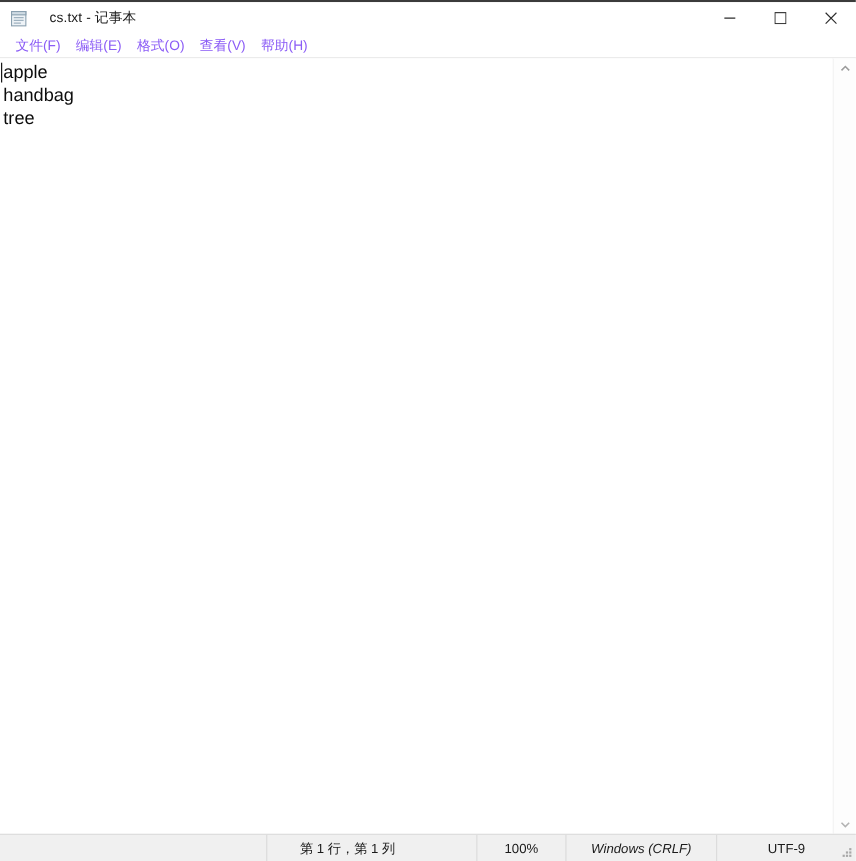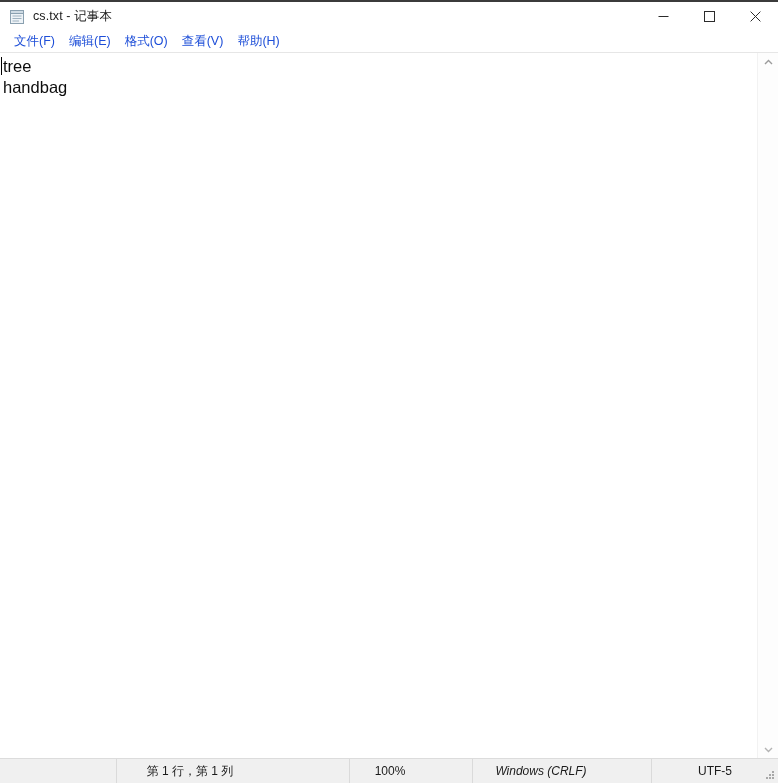--- a/index.html
+++ b/index.html
@@ -32,21 +32,21 @@
     height: 29px;
     background: #ffffff;
     display: flex;
     align-items: center;
     flex: none;
   }
   .title-left {
     display: flex;
     align-items: center;
     padding-left: 9px;
-    gap: 8px;
+    gap: 20px;
     height: 100%;
   }
   .app-icon {
     width: 16px;
     height: 16px;
     position: relative;
     flex: none;
   }
   .app-icon svg { display: block; }
   .title-text {
@@ -81,21 +81,21 @@
   .menubar {
     height: 21px;
     background: #ffffff;
     display: flex;
     align-items: center;
     padding-left: 7px;
     flex: none;
   }
   .menu-item {
     font-size: 12.5px;
-    color: #1d4ed8;
+    color: #8b5cf6;
     padding: 2px 7px 3px 7px;
     white-space: nowrap;
     cursor: default;
     line-height: 1;
   }
 
   
   .editor-wrap {
     position: relative;
     flex: 1 1 auto;
@@ -163,21 +163,20 @@
     height: 24px;
     flex: none;
     background: #f0f0f0;
     border-top: 1px solid #dcdcdc;
     display: flex;
     align-items: stretch;
     justify-content: flex-end;
     font-size: 12px;
     color: #1b1b1b;
     position: relative;
-    gap: 42px;
   }
   .status-spacer { flex: 1 1 auto; }
   .status-cell {
     display: flex;
     align-items: center;
     justify-content: center;
     border-left: 1px solid #dadada;
     white-space: nowrap;
     padding: 0 10px;
     cursor: default;
@@ -238,22 +237,23 @@
     <div class="menu-item">文件(F)</div>
     <div class="menu-item">编辑(E)</div>
     <div class="menu-item">格式(O)</div>
     <div class="menu-item">查看(V)</div>
     <div class="menu-item">帮助(H)</div>
   </div>
 
   <div class="editor-wrap">
     <div class="editor">
       <span class="caret"></span>
+      <div class="text-line">apple</div>
+      <div class="text-line">handbag</div>
       <div class="text-line">tree</div>
-      <div class="text-line">handbag</div>
     </div>
 
     <div class="vscroll">
       <div class="scroll-arrow">
         <svg width="9" height="7" viewBox="0 0 9 7">
           <polyline points="1,5 4.5,1.5 8,5" fill="none" stroke="#9b9b9b" stroke-width="1.4"></polyline>
         </svg>
       </div>
       <div class="scroll-track"></div>
       <div class="scroll-arrow">
@@ -262,21 +262,21 @@
         </svg>
       </div>
     </div>
   </div>
 
   <div class="statusbar">
     <div class="status-spacer"></div>
     <div class="status-cell cell-pos">第 1 行，第 1 列</div>
     <div class="status-cell cell-zoom">100%</div>
     <div class="status-cell cell-eol">Windows (CRLF)</div>
-    <div class="status-cell cell-enc">UTF-5</div>
+    <div class="status-cell cell-enc">UTF-9</div>
     <div class="resize-grip">
       <svg width="14" height="14" viewBox="0 0 14 14">
         <g fill="#a8a8a8">
           <rect x="10" y="3" width="2" height="2"></rect>
           <rect x="7" y="6" width="2" height="2"></rect>
           <rect x="10" y="6" width="2" height="2"></rect>
           <rect x="4" y="9" width="2" height="2"></rect>
           <rect x="7" y="9" width="2" height="2"></rect>
           <rect x="10" y="9" width="2" height="2"></rect>
         </g>

